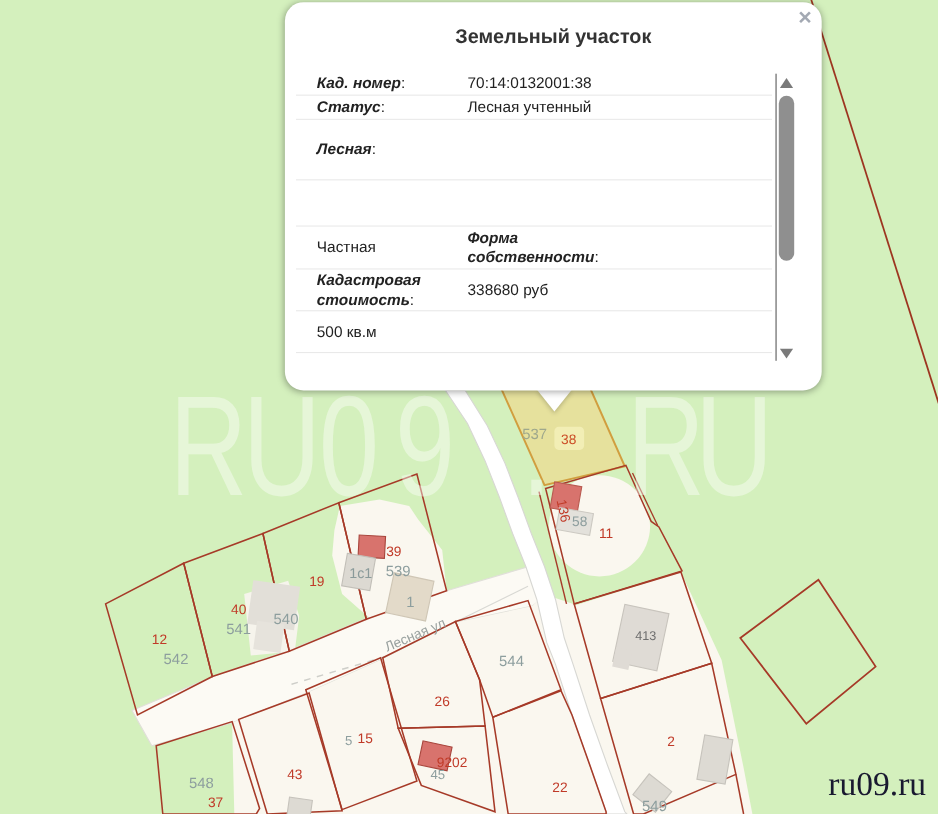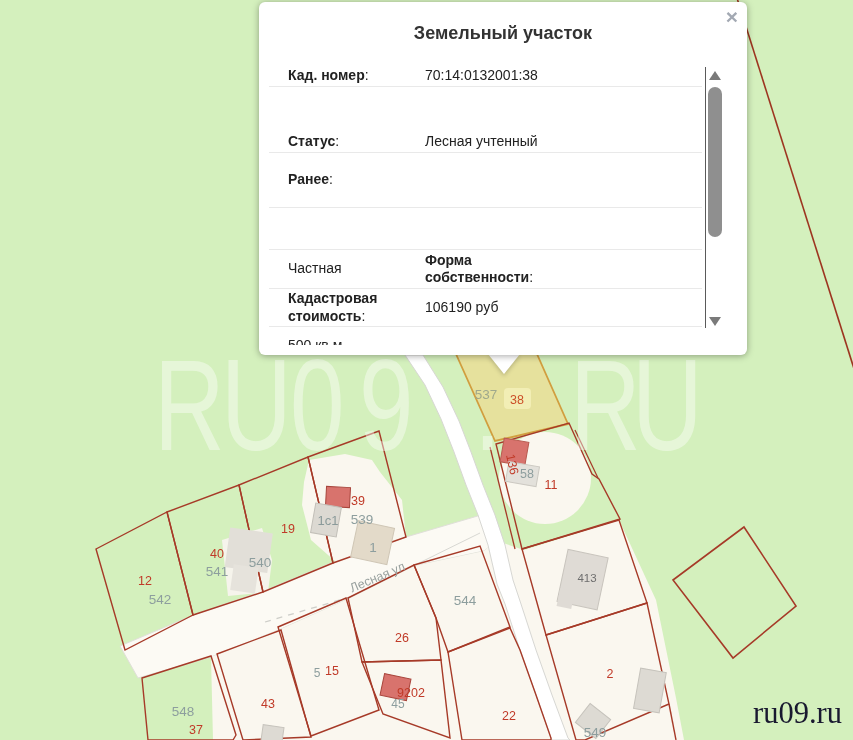--- a/index.html
+++ b/index.html
@@ -1,28 +1,28 @@
 <!DOCTYPE html>
 <html><head>
 <meta charset="utf-8">
 <style>
   html,body{margin:0;padding:0;}
   body{width:853px;height:740px;overflow:hidden;position:relative;
        font-family:"Liberation Sans",sans-serif;background:#d4f0bd;}
   #map{position:absolute;left:0;top:0;}
   .popup{position:absolute;left:259px;top:2px;width:488px;height:353px;
-    background:#fff;border-radius:6px;box-shadow:0 1px 7px rgba(0,0,0,0.35);}
+    background:#fff;border-radius:17px;box-shadow:0 1px 7px rgba(0,0,0,0.35);}
   .ptitle{position:absolute;top:21px;left:0;width:100%;text-align:center;
     font-size:18px;font-weight:bold;color:#333;}
   .pclose{position:absolute;top:3px;right:9px;font-size:21px;color:#a3a9b3;font-weight:bold;}
   .rows{position:absolute;left:10px;top:63px;width:433px;height:280px;overflow:hidden;}
   .row{display:grid;grid-template-columns:137px 1fr;align-items:center;
     padding-left:19px;border-bottom:1px solid #e9e9e9;
     font-size:14px;color:#222;line-height:17.3px;}
-  .row b{font-weight:bold;}
+  .row b{font-weight:bold;font-style:italic;}
   .sb-line{position:absolute;left:446px;top:65px;width:1px;height:261px;background:#5a5a5a;}
   .sb-up{position:absolute;left:450px;top:69px;width:0;height:0;
     border-left:6.5px solid transparent;border-right:6.5px solid transparent;
     border-bottom:9px solid #7a7a7a;}
   .sb-down{position:absolute;left:450px;top:315px;width:0;height:0;
     border-left:6.5px solid transparent;border-right:6.5px solid transparent;
     border-top:9px solid #7a7a7a;}
   .sb-thumb{position:absolute;left:449px;top:85px;width:14px;height:150px;
     background:#8f8f8f;border-radius:7px;}
   .pointer{position:absolute;left:488px;top:354px;width:0;height:0;
@@ -197,40 +197,40 @@
 
   <div class="pclose">×</div>
 
   <div class="rows">
 
     <div class="row" style="height:21px;">
         <span><b>Кад. номер</b>:</span>
         <span>70:14:0132001:38</span>
       </div>
 
-    <div class="row" style="height:21px;margin-top:44px;">
+    <div class="row" style="height:21px;">
         <span><b>Статус</b>:</span>
         <span>Лесная учтенный</span>
       </div>
 
     <div class="row" style="height:54px;">
-        <span><b>Ранее</b>:</span>
+        <span><b>Лесная</b>:</span>
       </div>
 
     <div class="row" style="height:41px;">
       </div>
 
     <div class="row" style="height:38px;">
         <span>Частная</span>
         <span><b>Форма<br>собственности</b>:</span>
       </div>
 
     <div class="row" style="height:37px;">
         <span><b>Кадастровая<br>стоимость</b>:</span>
-        <span>106190 руб</span>
+        <span>338680 руб</span>
       </div>
 
     <div class="row" style="height:37px;">
         <span>500 кв.м</span>
       </div>
 
   </div>
 
   <div class="sb-line"></div>
 

